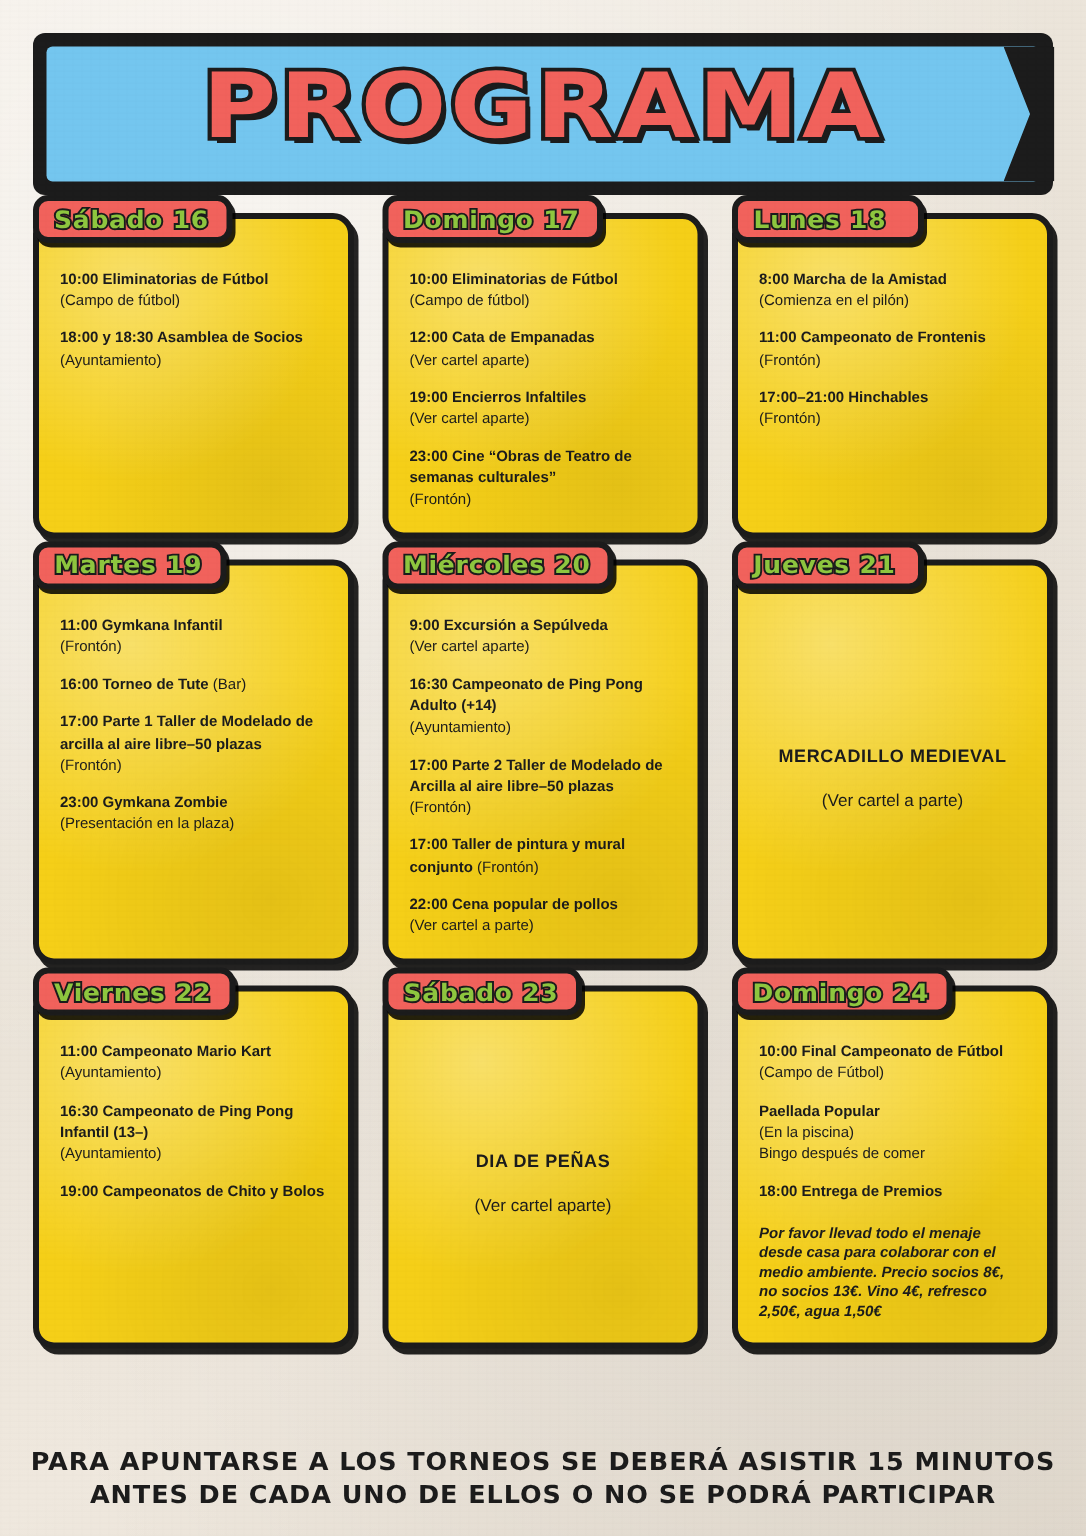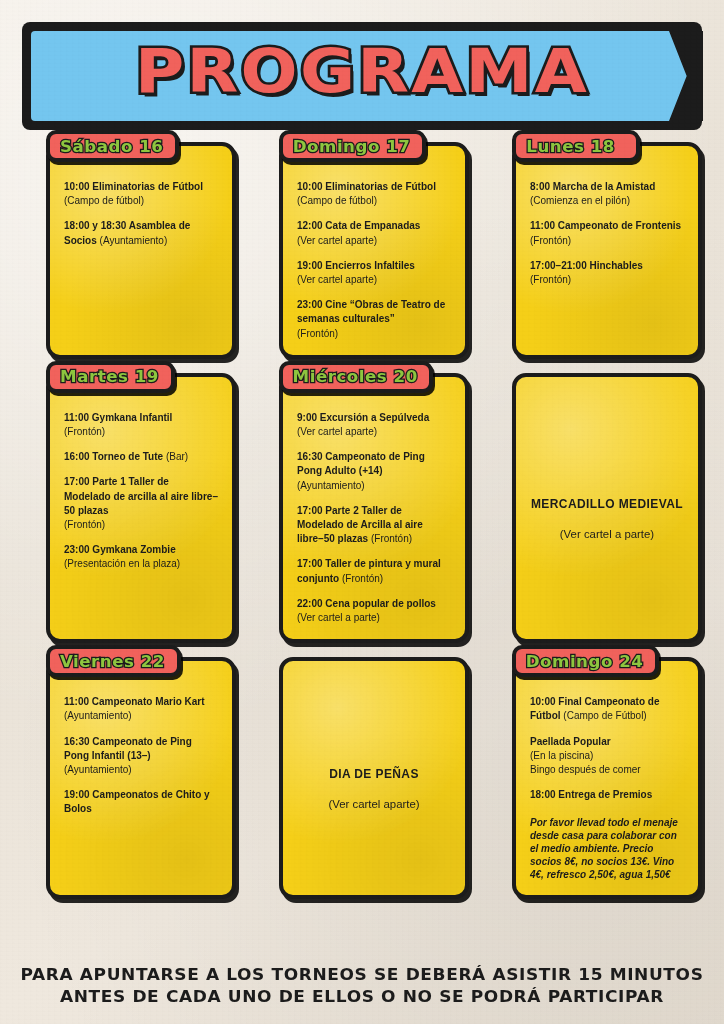--- a/index.html
+++ b/index.html
@@ -101,21 +101,20 @@
     position: relative;
     background: #f5cf18;
     border: 4px solid #1c1c1c;
     border-radius: 14px;
     box-sizing: border-box;
     padding: 34px 14px 14px 14px;
     box-shadow: 3px 4px 0 rgba(0,0,0,0.85);
     background-image:
       radial-gradient(circle at 30% 20%, rgba(255,255,255,0.35), rgba(0,0,0,0) 60%),
       radial-gradient(circle at 75% 85%, rgba(0,0,0,0.07), rgba(0,0,0,0) 55%);
-    margin-left: 24px;
   }
 
   .tab {
     position: absolute;
     left: -4px;
     top: -16px;
     min-width: 128px;
     height: 32px;
     background: #f1625c;
     border: 4px solid #1c1c1c;
@@ -329,20 +328,23 @@
           <span class="sub">(Frontón)</span>
         </li>
         <li class="event">
           <span class="main">22:00 Cena popular de pollos</span><br>
           <span class="sub">(Ver cartel a parte)</span>
         </li>
       </ul>
     </div>
 
     <div class="card row-2">
+      <div class="tab">
+        <span class="tab-label">Jueves 21</span>
+      </div>
       <div class="centered">
         <div class="line1">MERCADILLO MEDIEVAL</div>
         <div class="line2">(Ver cartel a parte)</div>
       </div>
     </div>
 
     <div class="card row-3">
       <div class="tab">
         <span class="tab-label">Viernes 22</span>
       </div>
@@ -355,20 +357,23 @@
           <span class="main">16:30 Campeonato de Ping Pong Infantil (13–)</span><br>
           <span class="sub">(Ayuntamiento)</span>
         </li>
         <li class="event">
           <span class="main">19:00 Campeonatos de Chito y Bolos</span>
         </li>
       </ul>
     </div>
 
     <div class="card row-3">
+      <div class="tab">
+        <span class="tab-label">Sábado 23</span>
+      </div>
       <div class="centered">
         <div class="line1">DIA DE PEÑAS</div>
         <div class="line2">(Ver cartel aparte)</div>
       </div>
     </div>
 
     <div class="card row-3">
       <div class="tab">
         <span class="tab-label">Domingo 24</span>
       </div>

